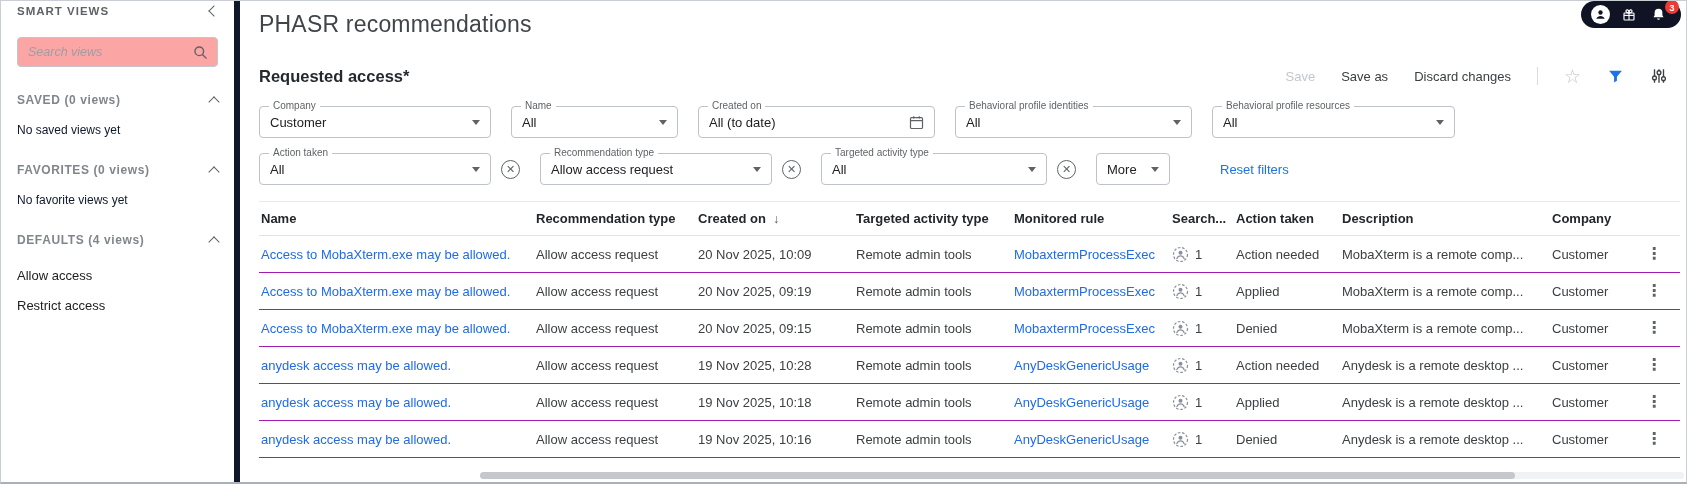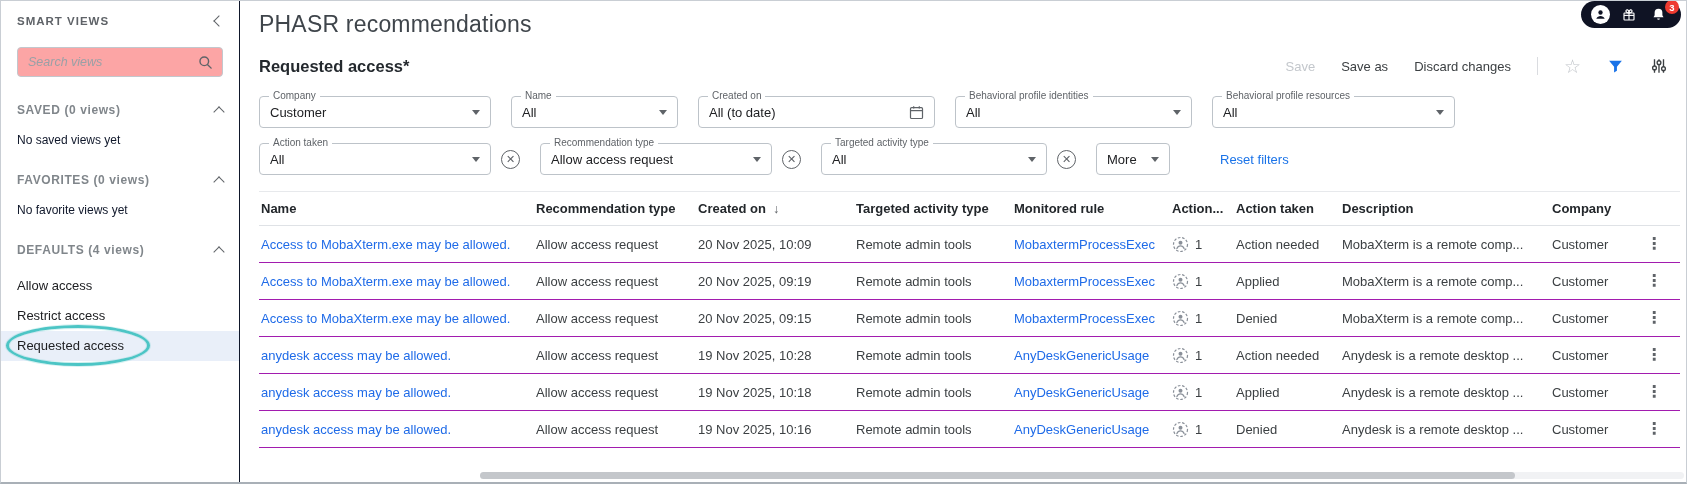--- a/index.html
+++ b/index.html
@@ -4,21 +4,21 @@
 <style>
   * { margin:0; padding:0; box-sizing:border-box; }
   html,body { background:#ffffff; }
   body { font-family:"Liberation Sans","DejaVu Sans",sans-serif; color:#202124; }
 
   .screen { position:relative; width:1687px; height:484px; background:#fff;
             border:1px solid #c9ced4; border-bottom:2px solid #a9b0b7;
             overflow:hidden; display:flex; }
 
   
-  .sidebar { width:239px; min-width:239px; border-right:1px solid #0f172a; padding-top:10px; position:relative; background:#fff; }
+  .sidebar { width:239px; min-width:239px; border-right:6px solid #0f172a; position:relative; background:#fff; }
   .sb-header { display:flex; justify-content:space-between; align-items:center; padding:4px 16px 0 16px; }
   .sb-title { font-size:11.5px; letter-spacing:1px; color:#5f6368; font-weight:700; }
   .chev { width:8px; height:8px; border-right:1.7px solid #5f6368; border-bottom:1.7px solid #5f6368; display:inline-block; }
   .chev.left { transform:rotate(135deg); }
   .chev.up { transform:rotate(-135deg); margin-top:4px; }
   .search-box { margin:20px 16px 0 16px; height:30px; border:1px solid #c2c7cd; border-radius:4px;
                 display:flex; align-items:center; padding:0 9px 0 10px; background:#fca5a5; }
   .search-box input { flex:1; border:none; outline:none; font-size:12.5px; color:#202124; min-width:0;
                       font-family:"Liberation Sans","DejaVu Sans",sans-serif; background:transparent; }
   .search-box input::placeholder { font-style:italic; color:#9aa0a6; }
@@ -28,21 +28,21 @@
   .sb-items { margin-top:14px; }
   .sb-item { height:30px; line-height:30px; padding:0 16px; font-size:13px; color:#202124; cursor:pointer; position:relative; }
   .sb-item.selected { background:#e9eff9; }
   .annotation-ellipse { position:absolute; left:5px; top:-6px; width:144px; height:41px;
                         border:3px solid #4cc5c5; border-radius:50%; pointer-events:none;
                         box-shadow:0 0 0 1px rgba(76,197,197,.22), inset 0 0 0 1px rgba(76,197,197,.22); }
 
   
   .main { flex:1; min-width:0; padding:10px 18px 0 19px; position:relative; }
   .page-title { font-size:23px; color:#3f454b; font-weight:500; letter-spacing:.2px; }
-  .view-bar { display:flex; align-items:center; margin-top:16px; height:24px; }
+  .view-bar { display:flex; align-items:center; margin-top:26px; height:24px; }
   .view-title { font-size:16.5px; font-weight:700; color:#24292e; }
   .view-actions { margin-left:auto; display:flex; align-items:center; gap:26px; font-size:13px; }
   .act { cursor:pointer; color:#3c4043; }
   .act.disabled { color:#c3c7cc; cursor:default; }
   .vdiv { width:1px; height:18px; background:#dadce0; }
   .icon-btn { display:flex; align-items:center; justify-content:center; cursor:pointer; }
   .star-glyph { font-size:19px; color:#c0c4c9; line-height:1; }
 
   
   .filters { margin-top:18px; }
@@ -122,24 +122,20 @@
     </div>
     <div class="sb-empty">No favorite views yet</div>
 
     <div class="sb-sec-header">
       <span>DEFAULTS (4 views)</span>
       <span class="chev up"></span>
     </div>
     <div class="sb-items">
       <div class="sb-item">Allow access</div>
       <div class="sb-item">Restrict access</div>
-      <div class="sb-item selected">
-        <span>Requested access</span>
-        <span class="annotation-ellipse"></span>
-      </div>
     </div>
   </aside>
 
   <main class="main">
     <div class="page-title">PHASR recommendations</div>
 
     <div class="view-bar">
       <span class="view-title">Requested access*</span>
       <div class="view-actions">
         <span class="act disabled">Save</span>
@@ -247,21 +243,21 @@
       </colgroup>
       <thead>
         <tr>
           <th><span>Name</span></th>
           <th><span>Recommendation type</span></th>
           <th>
             <span>Created on</span><span class="sort-arrow">↓</span>
           </th>
           <th><span>Targeted activity type</span></th>
           <th><span>Monitored rule</span></th>
-          <th><span>Action...</span></th>
+          <th><span>Search...</span></th>
           <th><span>Action taken</span></th>
           <th><span>Description</span></th>
           <th><span>Company</span></th>
           <th><span></span></th>
         </tr>
       </thead>
       <tbody id="tbody">
           <tr>
             <td><a class="cell-link">Access to MobaXterm.exe may be allowed.</a></td>
             <td>Allow access request</td>

